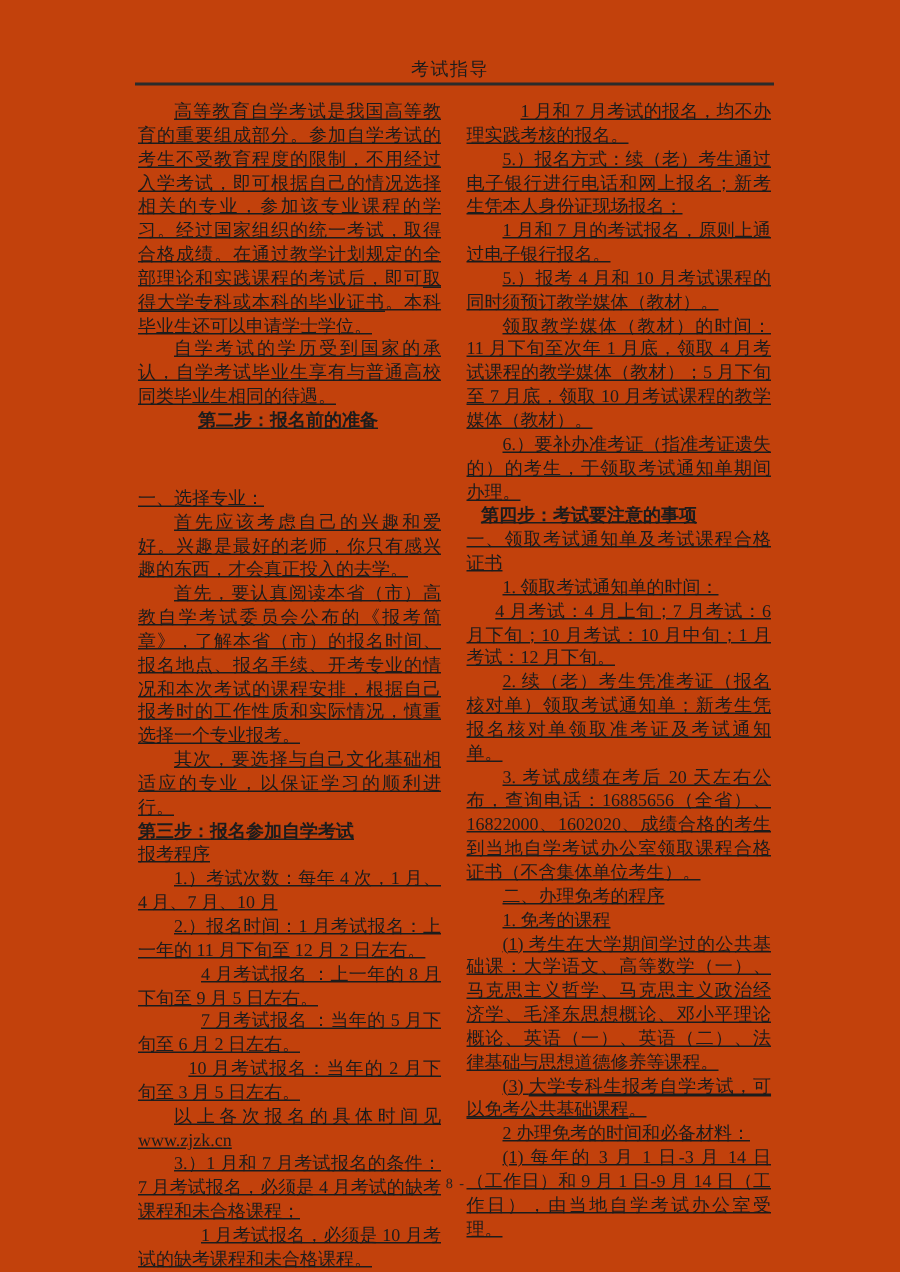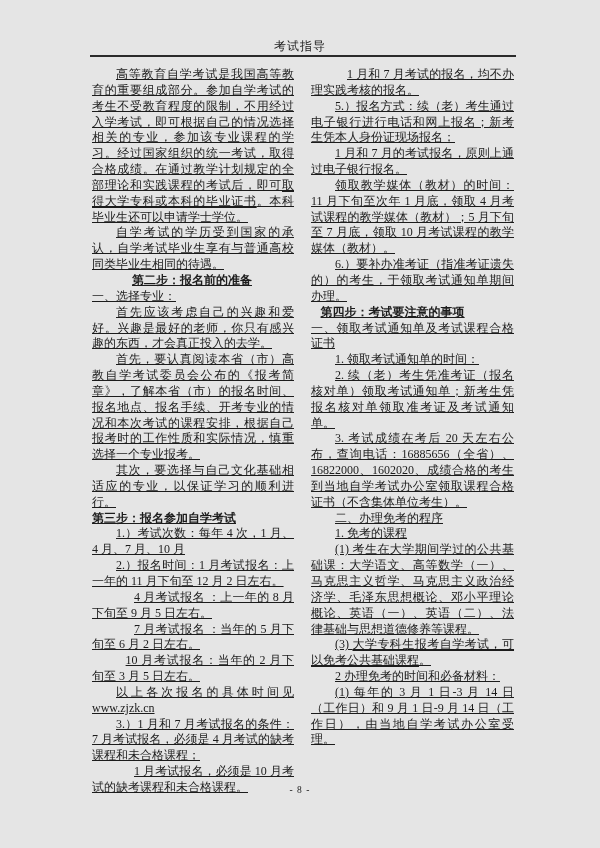--- a/index.html
+++ b/index.html
@@ -6,21 +6,21 @@
   body {
     width: 600px; height: 848px;
     background: #ffffff;
     font-family: "Liberation Serif", "DejaVu Serif", serif;
     color: #1c1c1c;
     overflow: hidden;
   }
   .page {
     position: relative;
     width: 600px; height: 848px;
-    background: #e5e5e5;
+    background: #c2410c;
   }
   .header-title {
     position: absolute;
     top: 38px; left: 0; width: 600px;
     text-align: center;
     font-size: 12px;
     letter-spacing: 1px;
     color: #1c1c1c;
   }
   .header-rule {
@@ -56,44 +56,47 @@
 <body>
 
 <div class="page">
   <div class="header-title">考试指导</div>
   <div class="header-rule"></div>
 
   <div class="column left" id="column-left">
       <div class="para" style="text-indent: 2em;"><span>高等教育自学考试是我国高等教育的重要组成部分。参加自学考试的考生不受教育程度的限制，不用经过入学考试，即可根据自己的情况选择相关的专业，参加该专业课程的学习。经过国家组织的统一考试，取得合格成绩。在通过教学计划规定的全部理论和实践课程的考试后，即可</span><span class="u-run">取得大学专科或本科的毕业证书</span><span>。本科毕业生还可以申请学士学位。</span></div>
       <div class="para" style="text-indent: 2em;"><span>自学考试的学历受到国家的承认，自学考试毕业生享有与普通高校同类毕业生相同的待遇。</span></div>
       <div class="para bold" style="text-indent: 0em; margin-left: 40px;"><span>第二步：报名前的准备</span></div>
-      <div class="para" style="text-indent: 0em;"><span>一、选择专业：</span></div>
+      <div class="para" style="text-indent: 0em; margin-top: 36px;"><span>一、选择专业：</span></div>
       <div class="para" style="text-indent: 2em;"><span>首先应该考虑自己的兴趣和爱好。兴趣是最好的老师，你只有感兴趣的东西，才会真正投入的去学。</span></div>
       <div class="para" style="text-indent: 2em;"><span>首先，要认真阅读本省（市）高教自学考试委员会公布的《报考简章》，了解本省（市）的报名时间、报名地点、报名手续、开考专业的情况和本次考试的课程安排，根据自己报考时的工作性质和实际情况，慎重选择一个专业报考。</span></div>
       <div class="para" style="text-indent: 2em;"><span>其次，要选择与自己文化基础相适应的专业，以保证学习的顺利进行。</span></div>
       <div class="para bold" style="text-indent: 0em;"><span>第三步：报名参加自学考试</span></div>
+      <div class="para" style="text-indent: 0em;"><span>报考程序</span></div>
       <div class="para" style="text-indent: 2em;"><span>1.）考试次数：每年 4 次，1 月、4 月、7 月、10 月</span></div>
       <div class="para" style="text-indent: 2em;"><span>2.）报名时间：1 月考试报名：上一年的 11 月下旬至 12 月 2 日左右。</span></div>
       <div class="para" style="text-indent: 3.5em;"><span>4 月考试报名 ：上一年的 8 月下旬至 9 月 5 日左右。</span></div>
       <div class="para" style="text-indent: 3.5em;"><span>7 月考试报名 ：当年的 5 月下旬至 6 月 2 日左右。</span></div>
       <div class="para" style="text-indent: 2.8em;"><span>10 月考试报名：当年的 2 月下旬至 3 月 5 日左右。</span></div>
       <div class="para" style="text-indent: 2em;"><span>以上各次报名的具体时间见 </span><span>www.zjzk.cn</span></div>
       <div class="para" style="text-indent: 2em;"><span>3.）1 月和 7 月考试报名的条件：7 月考试报名，必须是 4 月考试的缺考课程和未合格课程；</span></div>
       <div class="para" style="text-indent: 3.5em;"><span>1 月考试报名，必须是 10 月考试的缺考课程和未合格课程。</span></div>
     </div>
 
   <div class="column right" id="column-right">
       <div class="para" style="text-indent: 3em;"><span>1 月和 7 月考试的报名，均不办理实践考核的报名。</span></div>
       <div class="para" style="text-indent: 2em;"><span>5.）报名方式：续（老）考生通过电子银行进行电话和网上报名；新考生凭本人身份证现场报名；</span></div>
       <div class="para" style="text-indent: 2em;"><span>1 月和 7 月的考试报名，原则上通过电子银行报名。</span></div>
+      <div class="para" style="text-indent: 2em;"><span>5.）报考 4 月和 10 月考试课程的同时须预订教学媒体（教材）。</span></div>
       <div class="para" style="text-indent: 2em;"><span>领取教学媒体（教材）的时间：11 月下旬至次年 1 月底，领取 4 月考试课程的教学媒体（教材）；5 月下旬至 7 月底，领取 10 月考试课程的教学媒体（教材）。</span></div>
       <div class="para" style="text-indent: 2em;"><span>6.）要补办准考证（指准考证遗失的）的考生，于领取考试通知单期间办理。</span></div>
       <div class="para bold" style="text-indent: 0.8em;"><span>第四步：考试要注意的事项</span></div>
       <div class="para" style="text-indent: 0em;"><span>一、领取考试通知单及考试课程合格证书</span></div>
       <div class="para" style="text-indent: 2em;"><span>1. 领取考试通知单的时间：</span></div>
+      <div class="para" style="text-indent: 1.6em;"><span>4 月考试：4 月上旬；7 月考试：6 月下旬；10 月考试：10 月中旬；1 月考试：12 月下旬。</span></div>
       <div class="para" style="text-indent: 2em;"><span>2. 续（老）考生凭准考证（报名核对单）领取考试通知单；新考生凭报名核对单领取准考证及考试通知单。</span></div>
       <div class="para" style="text-indent: 2em;"><span>3. 考试成绩在考后 20 天左右公布，查询电话：16885656（全省）、16822000、1602020、成绩合格的考生到当地自学考试办公室领取课程合格证书（不含集体单位考生）。</span></div>
       <div class="para" style="text-indent: 2em;"><span>二、办理免考的程序</span></div>
       <div class="para" style="text-indent: 2em;"><span>1. 免考的课程</span></div>
       <div class="para" style="text-indent: 2em;"><span>(1) 考生在大学期间学过的公共基础课：大学语文、高等数学（一）、马克思主义哲学、马克思主义政治经济学、毛泽东思想概论、邓小平理论概论、英语（一）、英语（二）、法律基础与思想道德修养等课程。</span></div>
       <div class="para" style="text-indent: 2em;"><span>(3) </span><span class="u-run">大学专科生报考自学考试，可以免考公共基础课程</span><span>。</span></div>
       <div class="para" style="text-indent: 2em;"><span>2 办理免考的时间和必备材料：</span></div>
       <div class="para" style="text-indent: 2em;"><span>(1) 每年的 3 月 1 日-3 月 14 日（工作日）和 9 月 1 日-9 月 14 日（工作日），由当地自学考试办公室受理。</span></div>
     </div>
 

